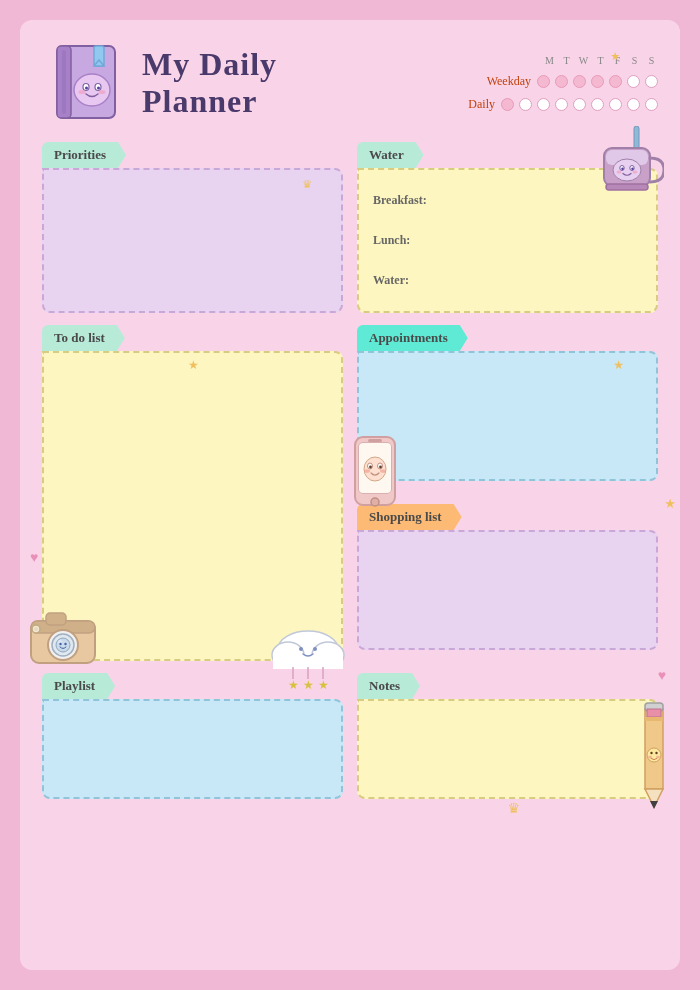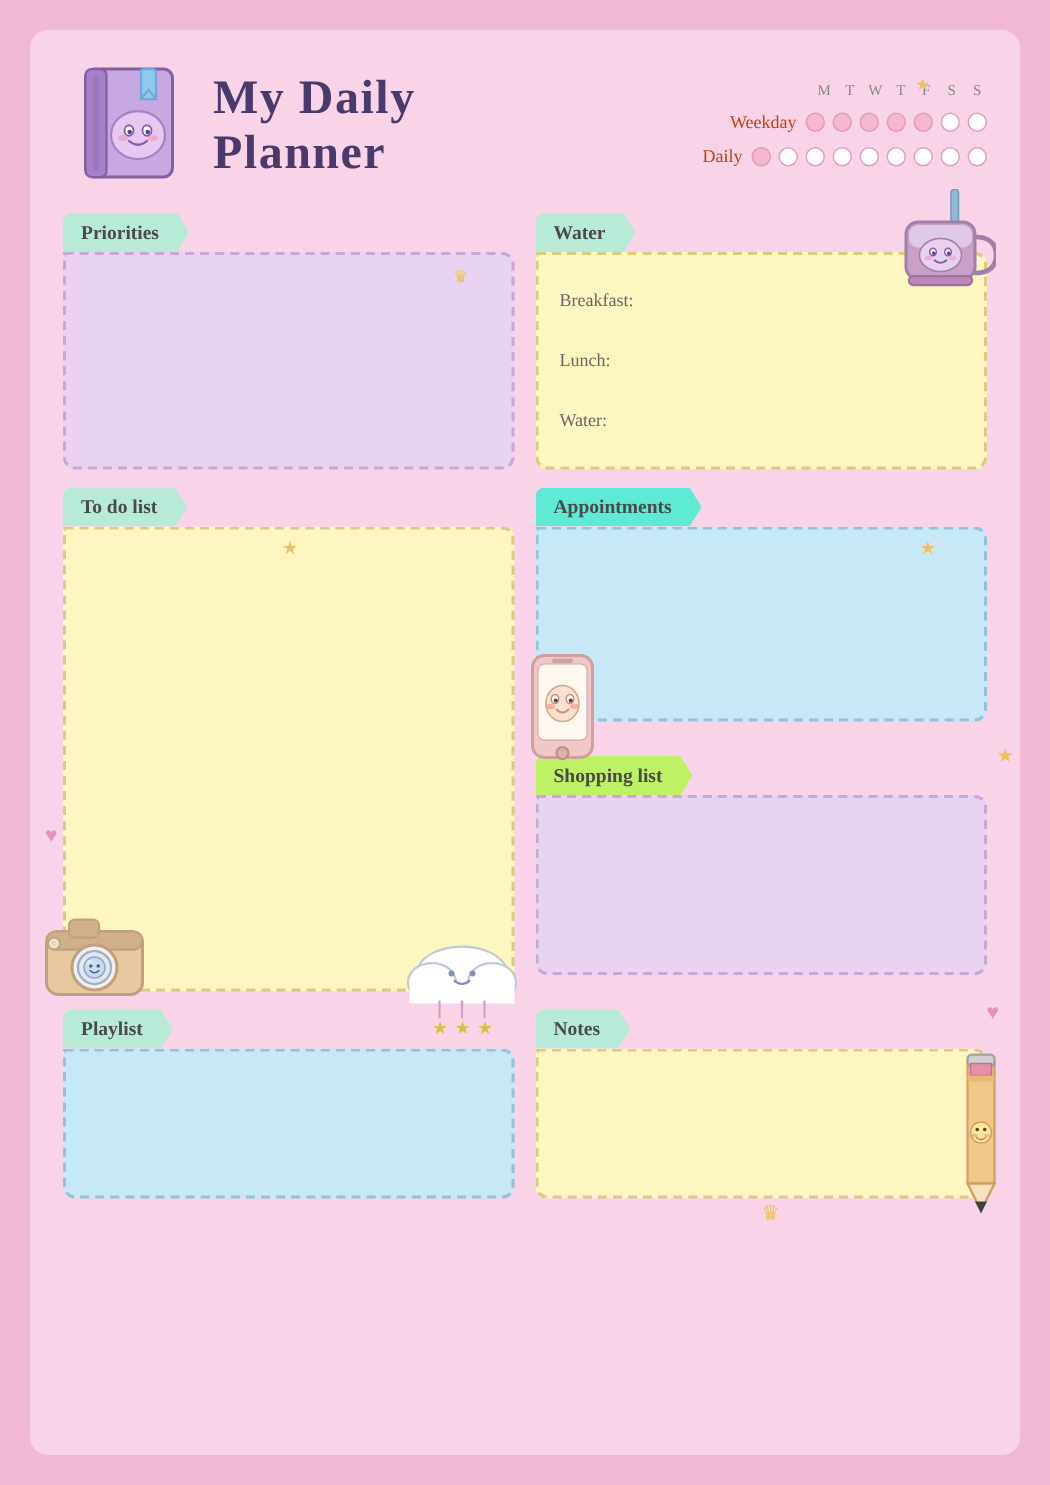--- a/index.html
+++ b/index.html
@@ -104,21 +104,21 @@
       padding: 5px 16px 5px 12px;
       border-radius: 6px 6px 0 0;
       font-size: 13px;
       font-weight: 700;
       color: #4a4a4a;
       clip-path: polygon(0 0, calc(100% - 8px) 0, 100% 50%, calc(100% - 8px) 100%, 0 100%);
       padding-right: 20px;
     }
     .tab-mint { background: #b8ead8; }
     .tab-pink { background: #5eead4; }
-    .tab-yellow { background: #bef264; }
+    .tab-yellow { background: #fdba74; }
 
     .section-body {
       border-radius: 0 8px 8px 8px;
       border: 2px dashed #ccc;
       position: relative;
     }
     .bg-purple { background: #e8d4f0; border-color: #c9a8d8; }
     .bg-yellow { background: #fdf6c0; border-color: #d8cc80; }
     .bg-blue { background: #c8e8f8; border-color: #90c4d8; }
     .meal-item {
@@ -235,21 +235,21 @@
         <circle cx="26.5" cy="42.8" r="1.2" fill="#5040a0"></circle>
         <circle cx="36.5" cy="42.8" r="1.2" fill="#5040a0"></circle>
         <ellipse cx="23" cy="46" rx="2.5" ry="1.5" fill="#f0a0c0" opacity="0.7"></ellipse>
         <ellipse cx="39" cy="46" rx="2.5" ry="1.5" fill="#f0a0c0" opacity="0.7"></ellipse>
         <path d="M27 47.5 Q31 51 35 47.5" stroke="#8060a0" stroke-width="1.2" fill="none" stroke-linecap="round"></path>
 
         <rect x="10" y="58" width="42" height="6" rx="3" fill="#b888b8" stroke="#a070a0" stroke-width="1.5"></rect>
       </svg>
 
       <div class="section-tab tab-mint">Water</div>
-      <div class="section-body bg-yellow" style="height:145px;padding:10px 14px;display:flex;flex-direction:column;justify-content:space-around;">
+      <div class="section-body bg-yellow" style="height:145px;padding:10px 14px;display:flex;flex-direction:column;justify-content:space-around;font-weight:bold;">
         <div class="meal-item">Breakfast:</div>
         <div class="meal-item">Lunch:</div>
         <div class="meal-item">Water:</div>
       </div>
     </div>
 
     <div class="section-wrapper" style="position:relative; grid-row: 2 / 4;">
       
       <svg style="position:absolute;left:-16px;bottom:-6px;width:80px;height:60px;z-index:5;" viewBox="0 0 80 60">
         <rect x="5" y="14" width="64" height="42" rx="8" fill="#e8c8a0" stroke="#c0a080" stroke-width="2"></rect>

